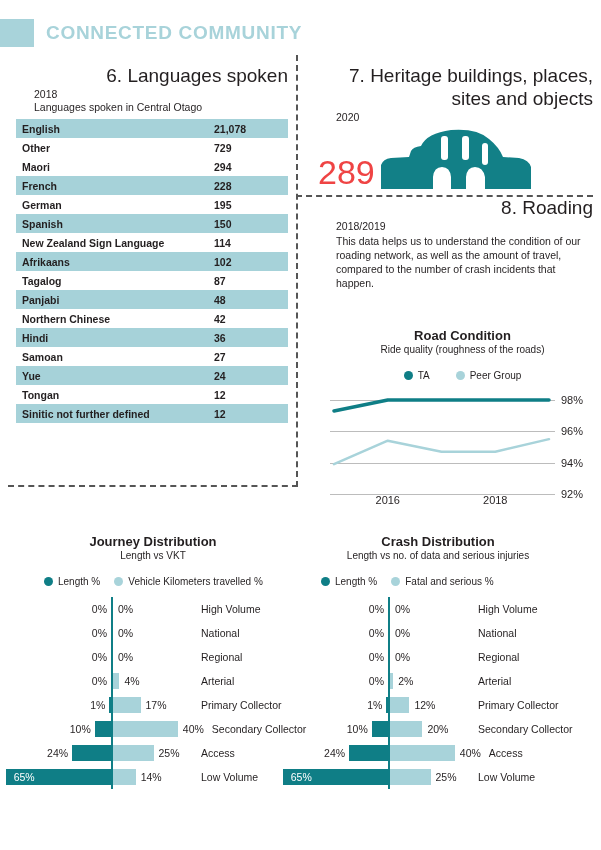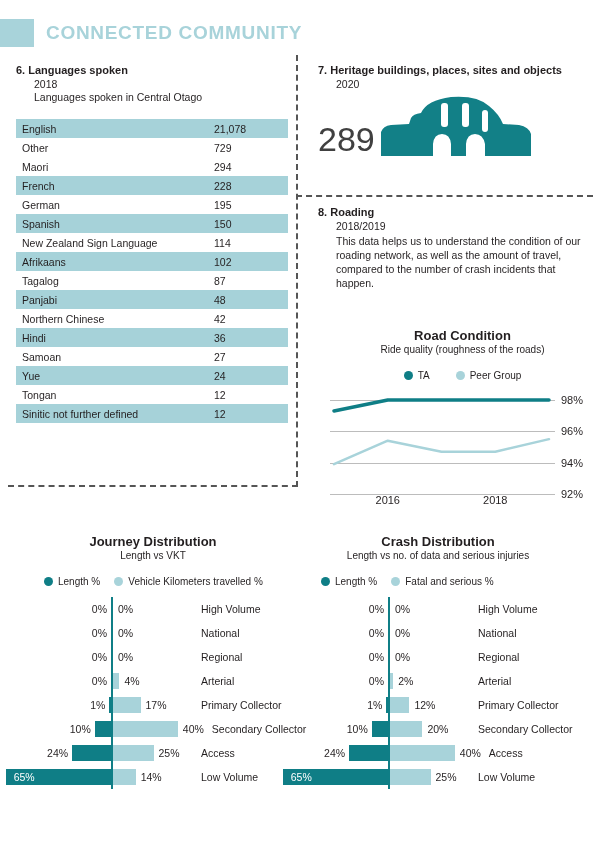--- a/index.html
+++ b/index.html
@@ -22,39 +22,39 @@
   #panel6-frame{
     position:absolute;left:8px;top:55px;width:288px;height:430px;
     border-right:2px dashed #555;border-bottom:2px dashed #555;
     pointer-events:none;
   }
   #div-h-right{
     position:absolute;left:296px;top:195px;width:297px;
     border-top:2px dashed #555;
   }
   
-  .sec-num{font-size:11px;font-weight:bold;line-height:1.22;}
+  .sec-num{font-size:19px;font-weight:normal;line-height:1.22;text-align:right;}
   .sec-year{font-size:10.5px;margin-left:18px;margin-top:1px;}
   .sec-sub{font-size:10.5px;margin-left:18px;margin-top:1px;}
   .sec-body{font-size:10.5px;margin-left:18px;margin-top:3px;line-height:1.33;}
   
   #panel6{position:absolute;left:16px;top:64px;width:272px;}
-  #lang-table{margin-top:16px;width:272px;border-collapse:collapse;}
+  #lang-table{margin-top:6px;width:272px;border-collapse:collapse;font-weight:bold;}
   #lang-table td{
     font-size:10.5px;padding:2px 6px;height:15px;vertical-align:middle;
   }
   #lang-table td.val{width:68px;}
   #lang-table tr.alt td{background:#a6d2d9;}
   
   #panel7{position:absolute;left:318px;top:64px;width:275px;}
   #heritage-row{display:flex;align-items:flex-end;margin-top:2px;height:68px;}
-  #heritage-num{font-size:34px;color:#404040;line-height:1;padding-bottom:4px;}
+  #heritage-num{font-size:34px;color:#ef4444;line-height:1;padding-bottom:4px;}
   #heritage-icon{margin-left:6px;}
   
-  #panel8{position:absolute;left:318px;top:206px;width:275px;}
+  #panel8{position:absolute;left:318px;top:196px;width:275px;}
   
   #road-chart{position:absolute;left:330px;top:328px;width:265px;height:175px;}
   .ch-title{text-align:center;font-size:13px;font-weight:bold;}
   .ch-sub{text-align:center;font-size:10px;margin-top:1px;}
   .ch-legend{display:flex;justify-content:center;gap:26px;margin-top:6px;font-size:10px;}
   .ch-legend .li{display:flex;align-items:center;gap:5px;margin-top:9px;}
   .dot{width:9px;height:9px;border-radius:50%;display:inline-block;}
   .dot.dark{background:#0f7e86;}
   .dot.light{background:#a8d3da;}
   #road-plot{position:relative;margin-top:8px;height:105px;}

